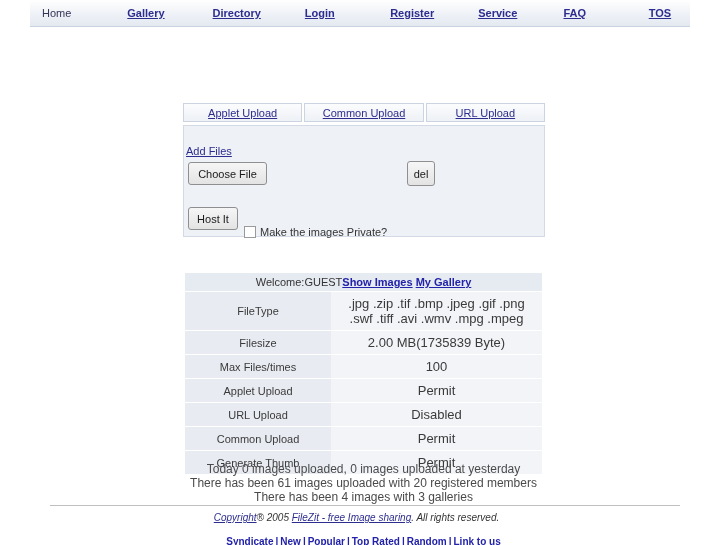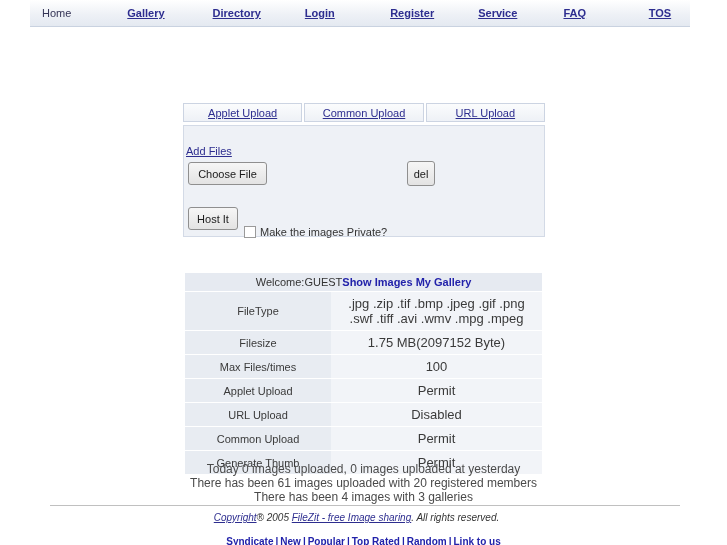--- a/index.html
+++ b/index.html
@@ -157,20 +157,21 @@
   .welcome-row td {
     background: #e6eaf1;
     text-align: center;
     height: 16px;
     font-size: 11px;
     color: #333333;
     padding: 1px 0;
   }
   .welcome-row a {
     color: #2222aa;
+    text-decoration: underline;
     font-weight: bold;
   }
   .info-table td.lbl {
     width: 130px;
     background: #e8ecf2;
     text-align: center;
     font-size: 11px;
     color: #3a3a3a;
     padding: 4px 8px;
   }
@@ -284,21 +285,21 @@
     </tr>
     <tr>
       <td class="lbl">FileType</td>
       <td class="val">
         <span>.jpg .zip .tif .bmp .jpeg .gif .png</span><br>
         <span>.swf .tiff .avi .wmv .mpg .mpeg</span>
       </td>
     </tr>
     <tr>
       <td class="lbl">Filesize</td>
-      <td class="val">1.75 MB(2097152 Byte)</td>
+      <td class="val">2.00 MB(1735839 Byte)</td>
     </tr>
     <tr>
       <td class="lbl">Max Files/times</td>
       <td class="val">100</td>
     </tr>
     <tr>
       <td class="lbl">Applet Upload</td>
       <td class="val">Permit</td>
     </tr>
     <tr>

